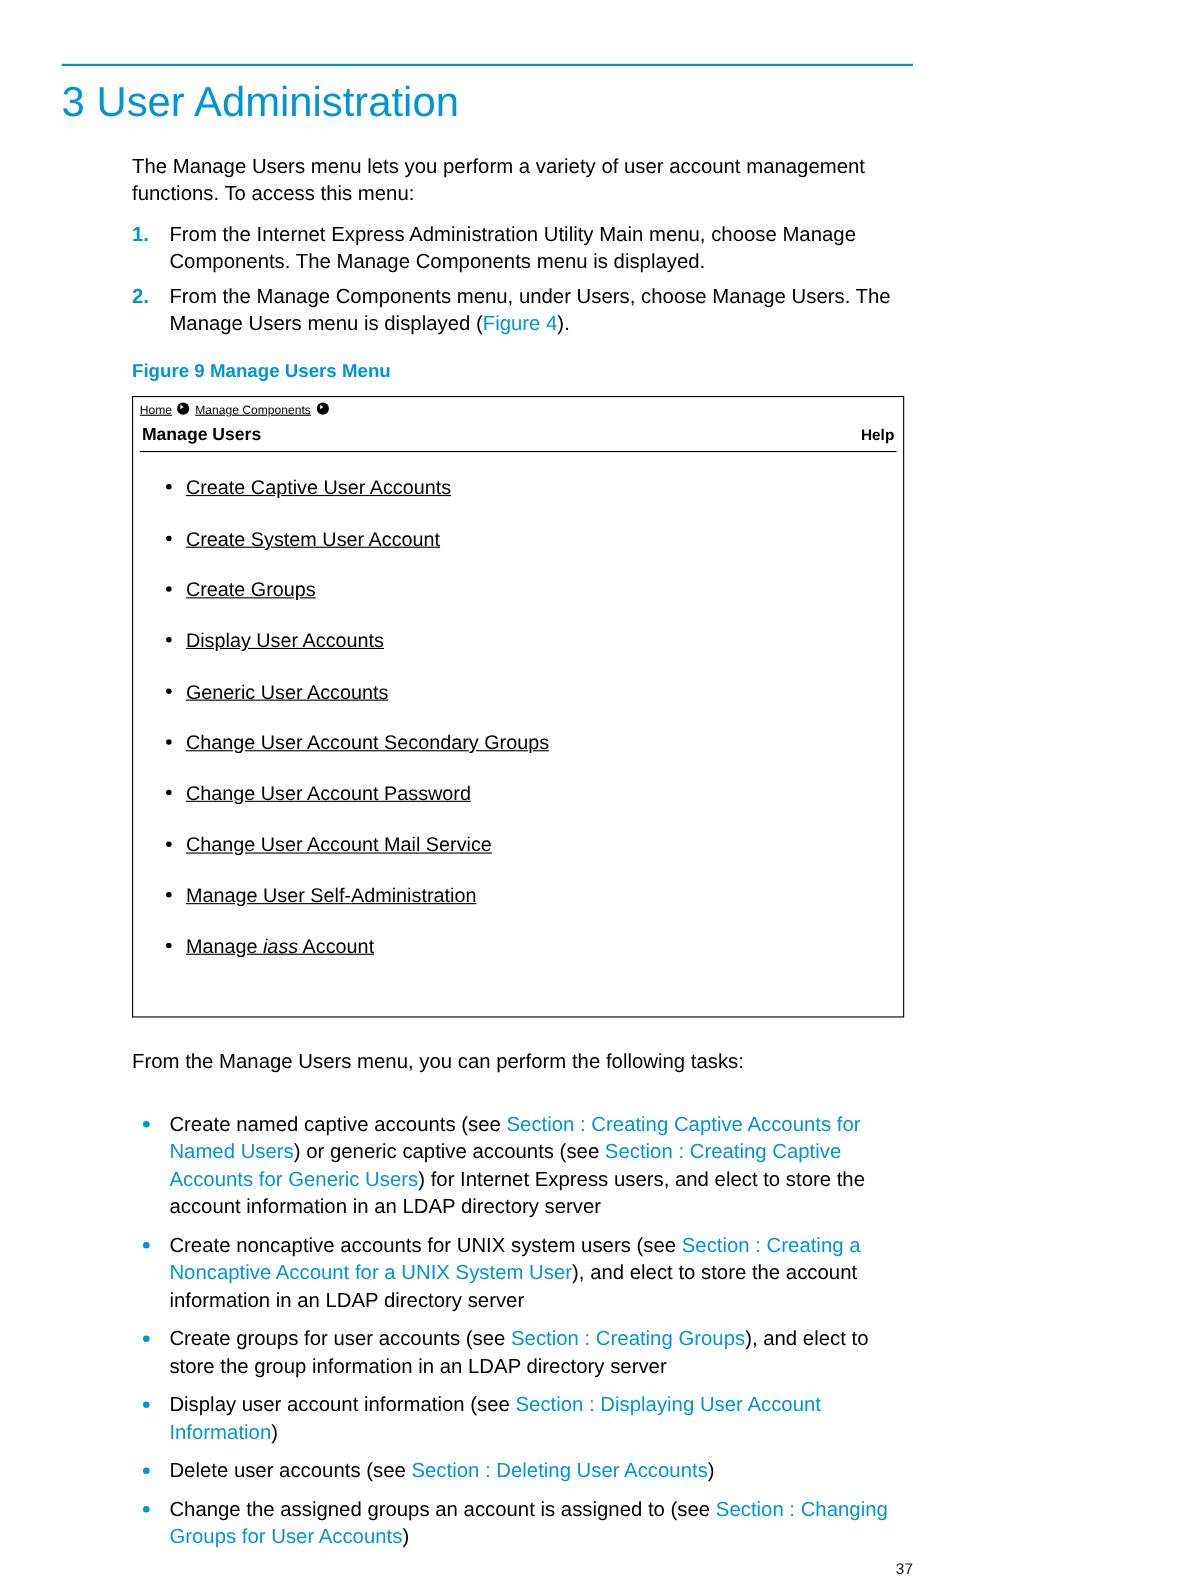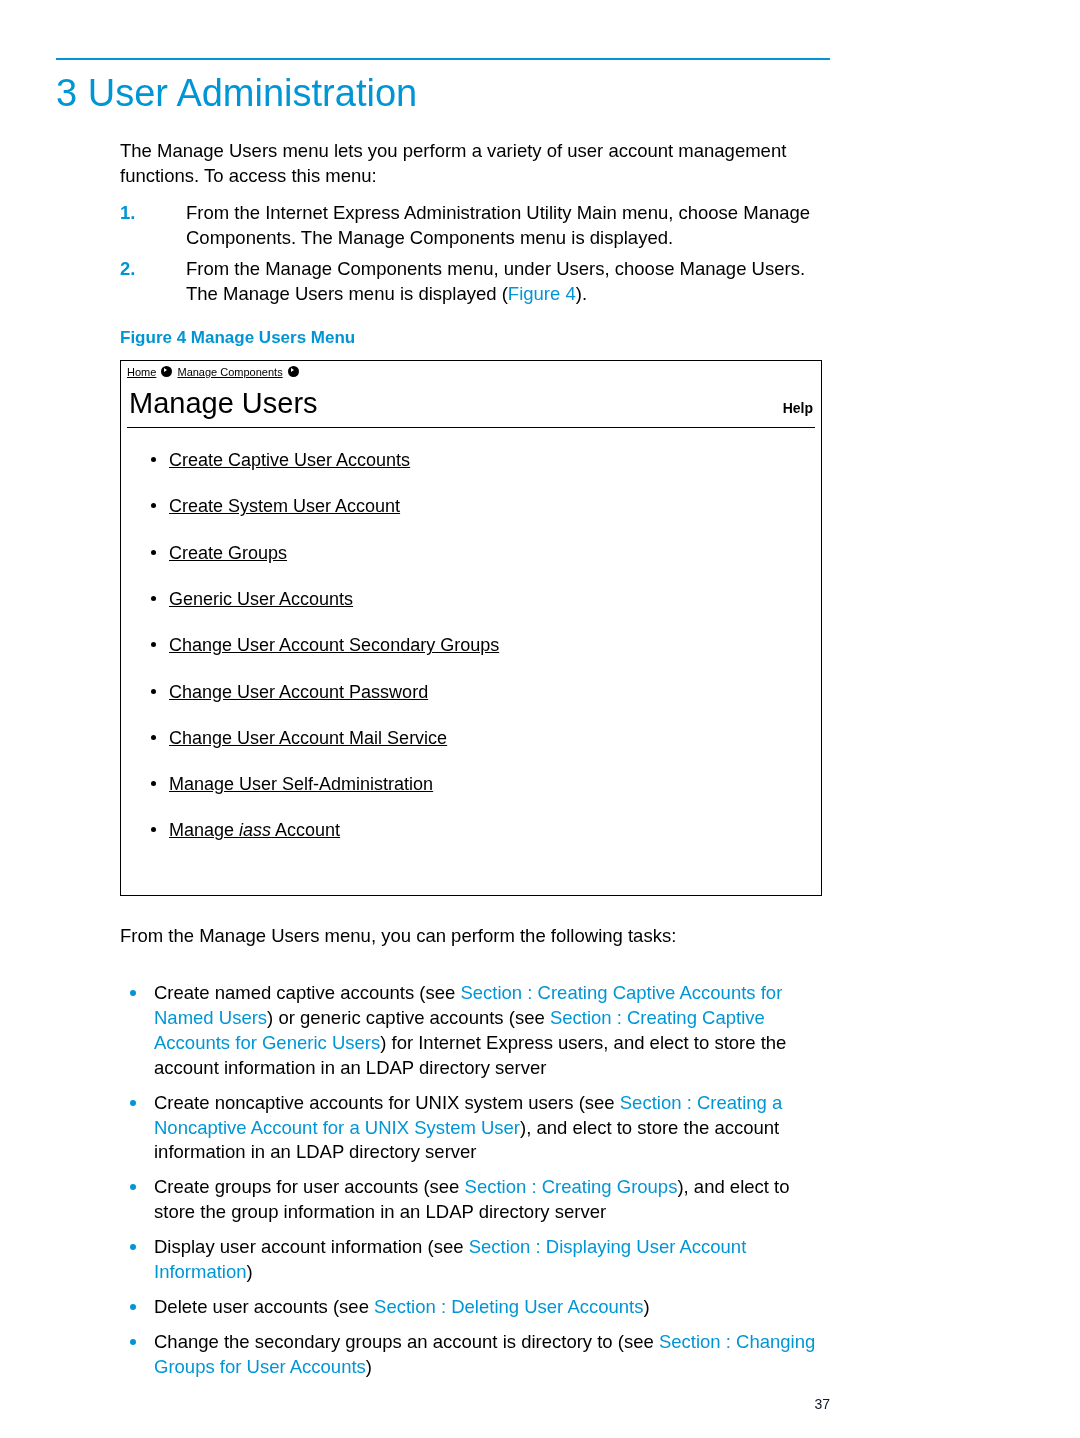--- a/index.html
+++ b/index.html
@@ -50,21 +50,20 @@
   }
   ol.steps .num {
     color: #0096d6;
     font-weight: 700;
     width: 34px;
     flex: 0 0 34px;
   }
   ol.steps .step-text {
     flex: 1;
     font-weight: 300;
-    margin-left: 32px;
   }
   .link-text {
     color: #0096d6;
   }
   .figure-caption {
     color: #0096d6;
     font-weight: 700;
     font-size: 17px;
     margin: 20px 0 10px 0;
   }
@@ -102,22 +101,22 @@
   }
   .figure-header-row {
     display: flex;
     justify-content: space-between;
     align-items: baseline;
     padding: 2px 8px 4px 8px;
     font-family: Arial, sans-serif;
   }
   .figure-header-row h2 {
     margin: 0;
-    font-size: 29px;
-    font-weight: 400;
+    font-size: 16px;
+    font-weight: 700;
   }
   .figure-help {
     font-size: 14px;
     font-weight: 700;
   }
   .figure-hr {
     border: none;
     border-top: 1px solid #000;
     margin: 0 6px 20px 6px;
   }
@@ -203,38 +202,39 @@
         <span class="step-text">From the Internet Express Administration Utility Main menu, choose Manage Components. The Manage Components menu is displayed.</span>
       </li>
       <li>
         <span class="num">2.</span>
         <span class="step-text">
           <span>From the Manage Components menu, under Users, choose Manage Users. The Manage Users menu is displayed (</span><span class="link-text">Figure 4</span><span>).</span>
         </span>
       </li>
     </ol>
 
-    <div class="figure-caption">Figure 4 Manage Users Menu</div>
+    <div class="figure-caption">Figure 9 Manage Users Menu</div>
 
     <div class="figure-box">
       <div class="figure-breadcrumb">
         <a href="#">Home</a>
         <span class="bc-dot"></span>
         <a href="#">Manage Components</a>
         <span class="bc-dot"></span>
       </div>
       <div class="figure-header-row">
         <h2>Manage Users</h2>
         <span class="figure-help">Help</span>
       </div>
       <hr class="figure-hr">
       <ul class="figure-list">
         <li><a href="#">Create Captive User Accounts</a></li>
         <li><a href="#">Create System User Account</a></li>
         <li><a href="#">Create Groups</a></li>
+        <li><a href="#">Display User Accounts</a></li>
         <li><a href="#">Generic User Accounts</a></li>
         <li><a href="#">Change User Account Secondary Groups</a></li>
         <li><a href="#">Change User Account Password</a></li>
         <li><a href="#">Change User Account Mail Service</a></li>
         <li><a href="#">Manage User Self-Administration</a></li>
         <li><a href="#"><span>Manage </span><em class="code-italic">iass</em><span> Account</span></a></li>
       </ul>
     </div>
 
     <div class="tasks-intro">From the Manage Users menu, you can perform the following tasks:</div>
@@ -255,19 +255,19 @@
         <li>
           <span class="bullet-dot"></span>
           <span class="task-text"><span>Display user account information (see </span><span class="link-text">Section : Displaying User Account Information</span><span>)</span></span>
         </li>
         <li>
           <span class="bullet-dot"></span>
           <span class="task-text"><span>Delete user accounts (see </span><span class="link-text">Section : Deleting User Accounts</span><span>)</span></span>
         </li>
         <li>
           <span class="bullet-dot"></span>
-          <span class="task-text"><span>Change the secondary groups an account is directory to (see </span><span class="link-text">Section : Changing Groups for User Accounts</span><span>)</span></span>
+          <span class="task-text"><span>Change the assigned groups an account is assigned to (see </span><span class="link-text">Section : Changing Groups for User Accounts</span><span>)</span></span>
         </li>
       </ul>
   </div>
 
   <div class="page-number">37</div>
 </div>
 
 </body></html>

